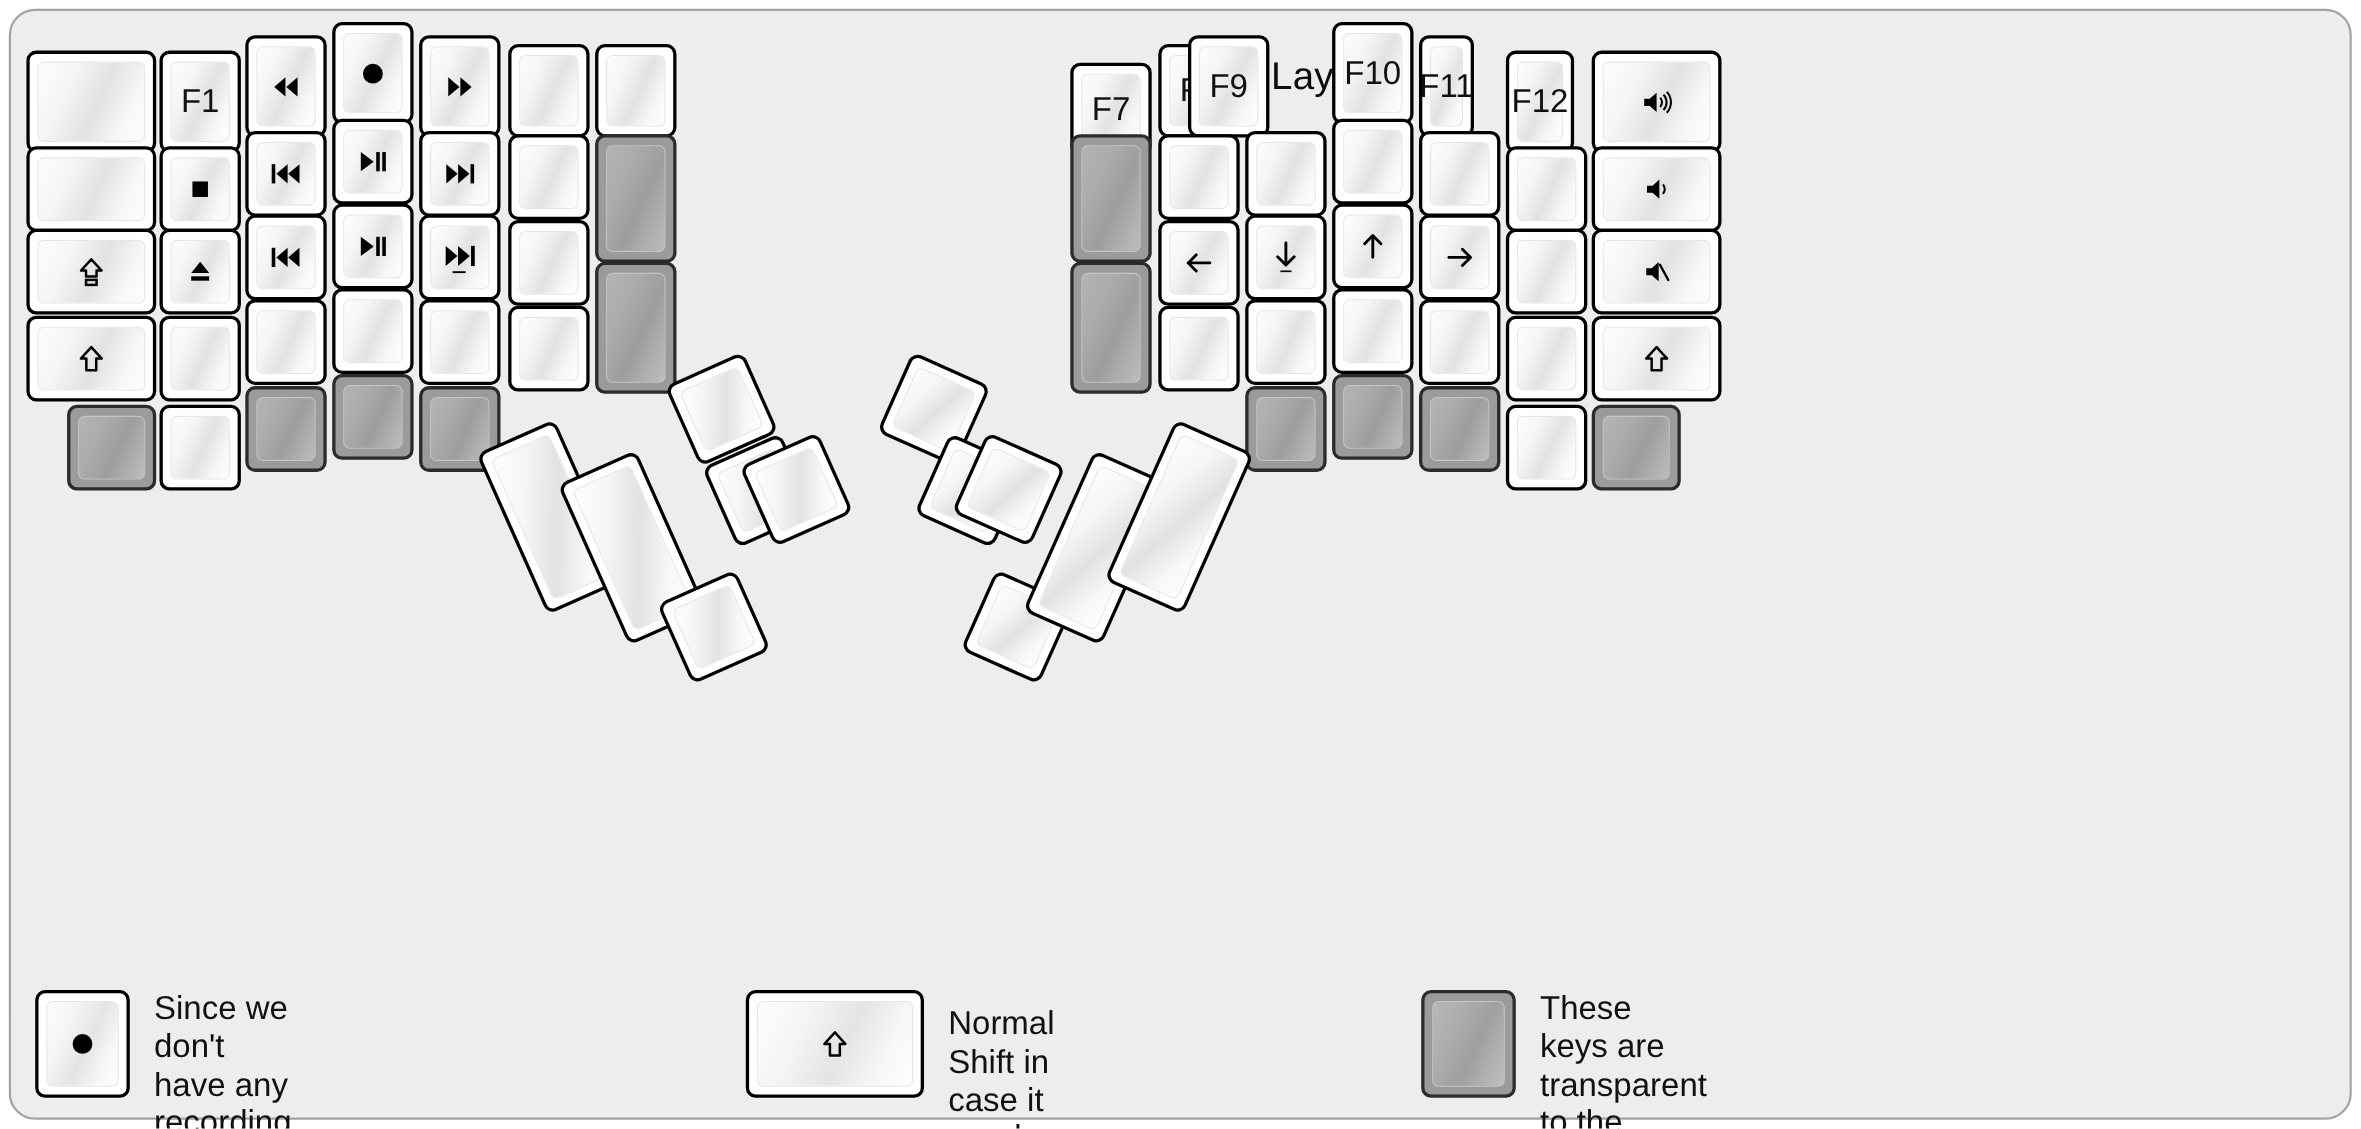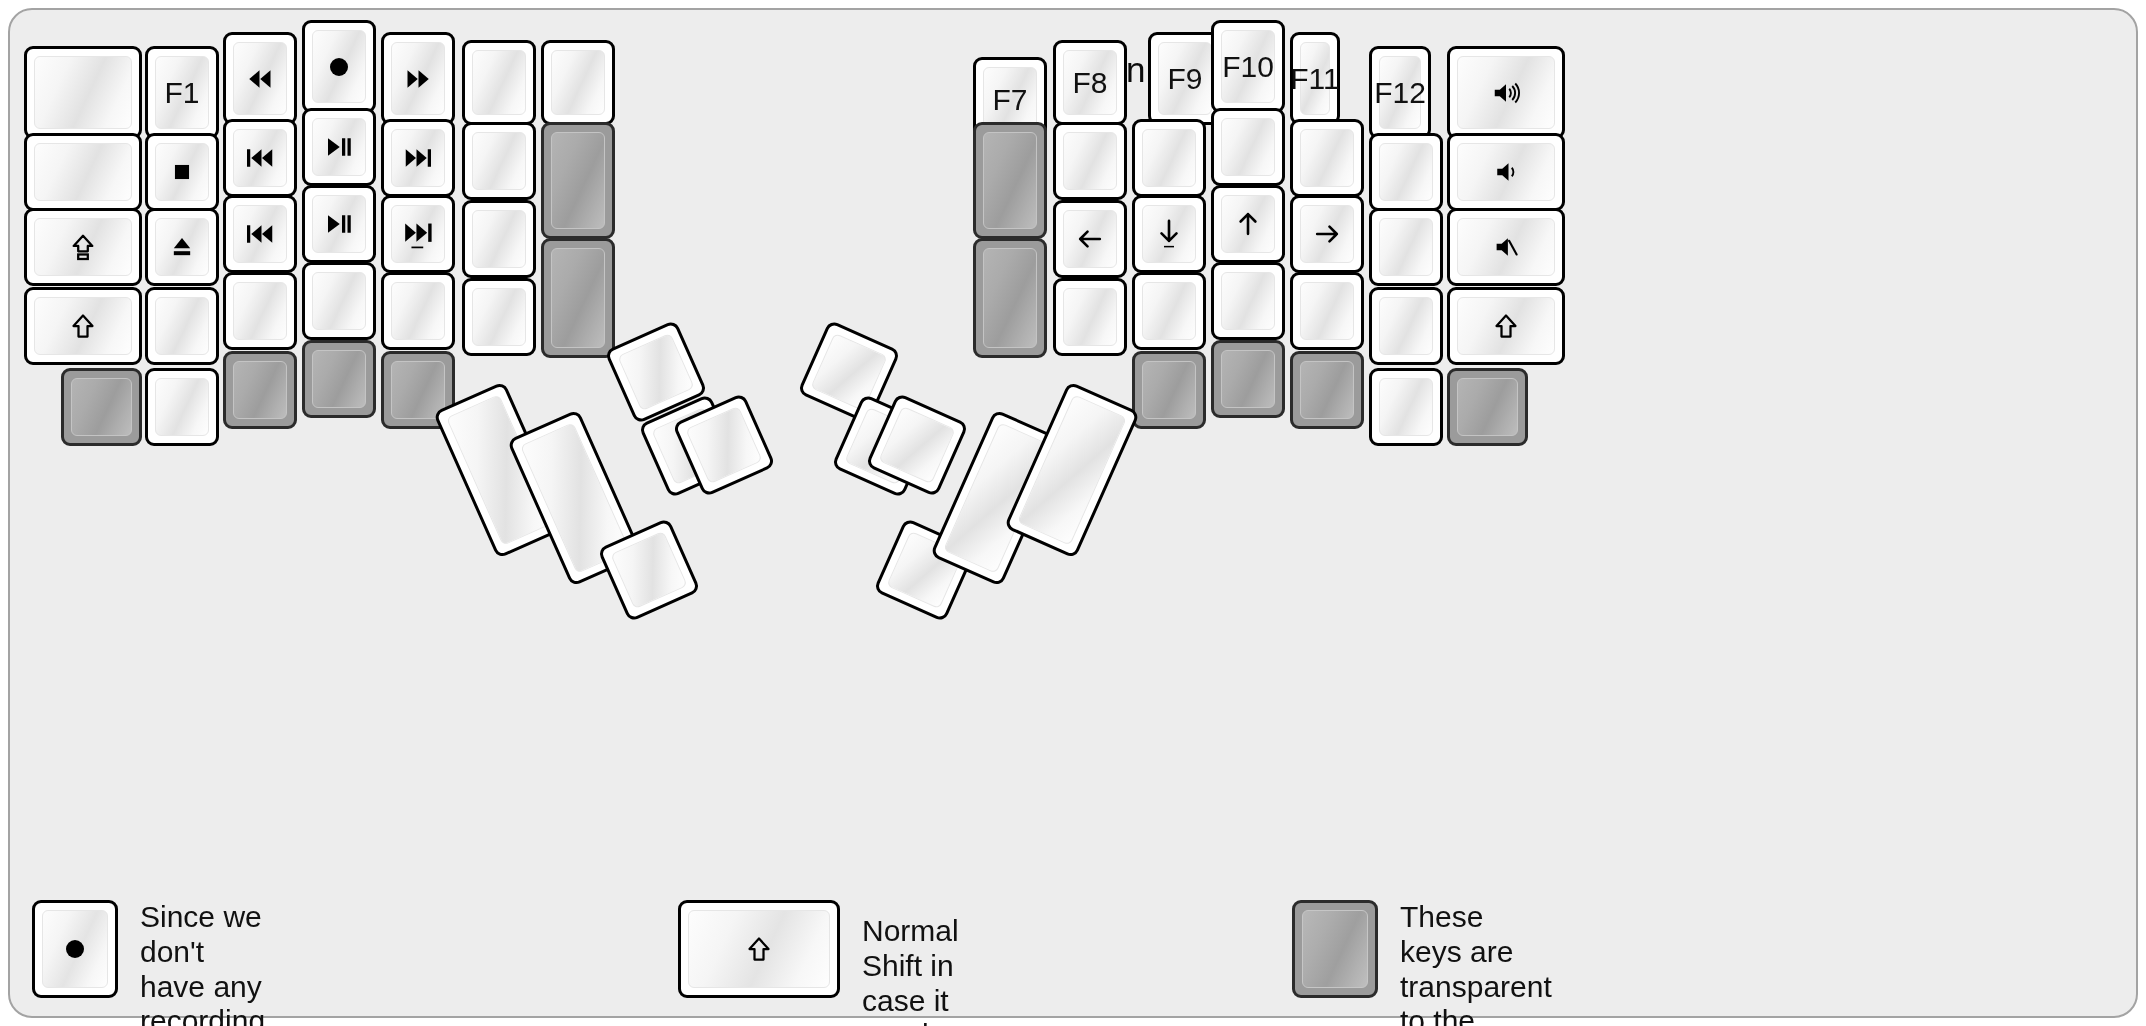--- a/index.html
+++ b/index.html
@@ -321,21 +321,21 @@
         <div class="key" style="left: 963px; top: 47px; width: 74px; height: 85px;">
           <div class="cap">
             <span class="legend-txt">F7</span>
           </div>
         </div>
         <div class="key" style="left: 1043px; top: 30px; width: 74px; height: 85px;">
           <div class="cap">
             <span class="legend-txt">F8</span>
           </div>
         </div>
-        <div class="key" style="left: 1138px; top: 22px; width: 74px; height: 93px;">
+        <div class="key" style="left: 1070px; top: 22px; width: 74px; height: 93px;">
           <div class="cap">
             <span class="legend-txt">F9</span>
           </div>
         </div>
         <div class="key" style="left: 1201px; top: 10px; width: 74px; height: 93px;">
           <div class="cap">
             <span class="legend-txt">F10</span>
           </div>
         </div>
         <div class="key" style="left: 1280px; top: 22px; width: 50px; height: 93px;">

